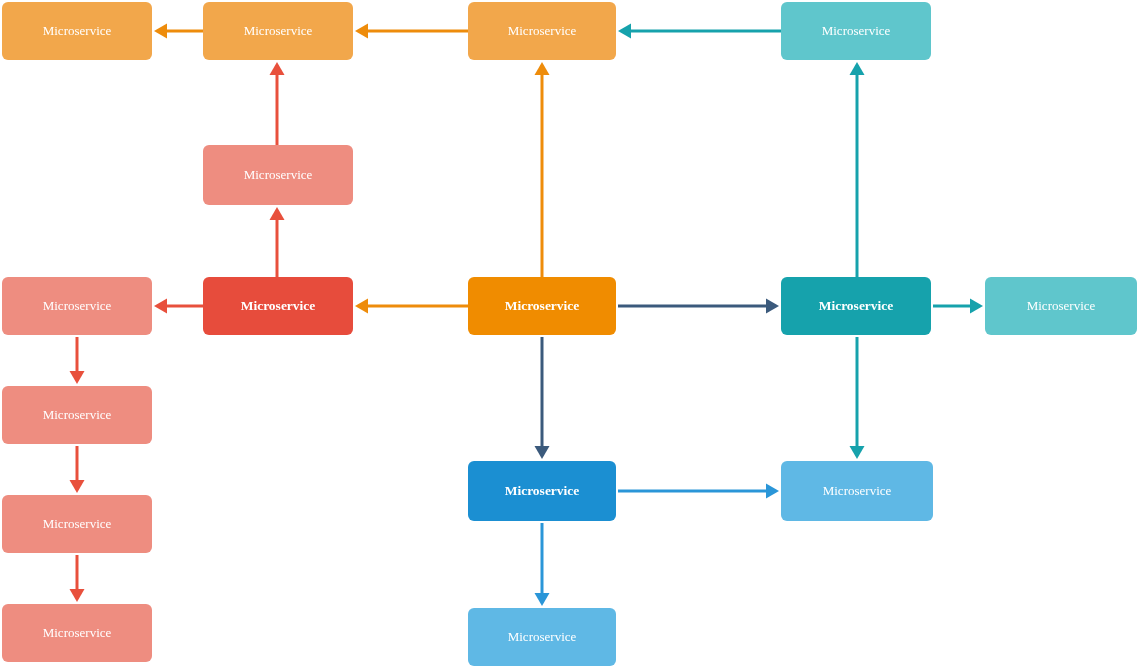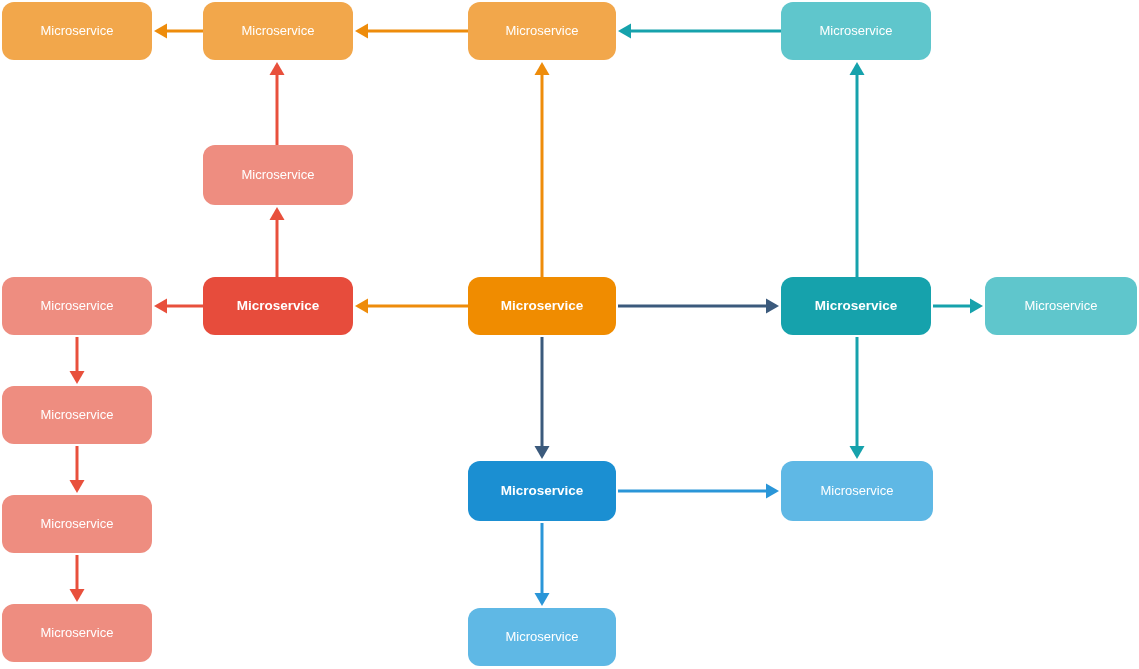--- a/index.html
+++ b/index.html
@@ -12,31 +12,32 @@
   }
   #canvas {
     position: relative;
     width: 1139px;
     height: 669px;
     background: #ffffff;
     overflow: hidden;
   }
   .node {
     position: absolute;
-    border-radius: 12px;
+    border-radius: 6px;
     display: flex;
     align-items: center;
     justify-content: center;
     color: #ffffff;
     font-size: 13px;
     line-height: 1.2;
     text-align: left;
     box-sizing: border-box;
     z-index: 3;
     user-select: none;
+    font-family: Liberation Serif, serif;
   }
   .node.bold {
     font-weight: bold;
     font-size: 13.5px;
   }
   .edge-layer {
     position: absolute;
     left: 0;
     top: 0;
     width: 1139px;

